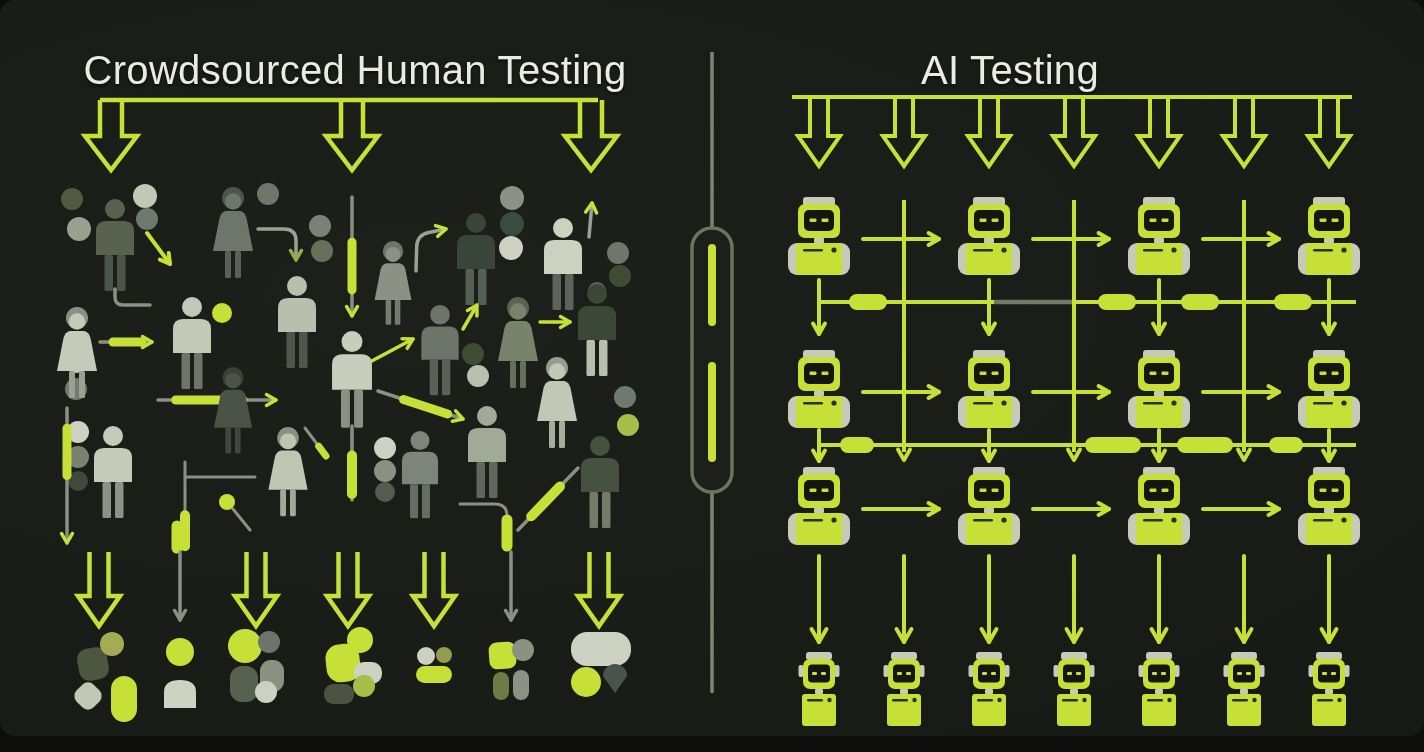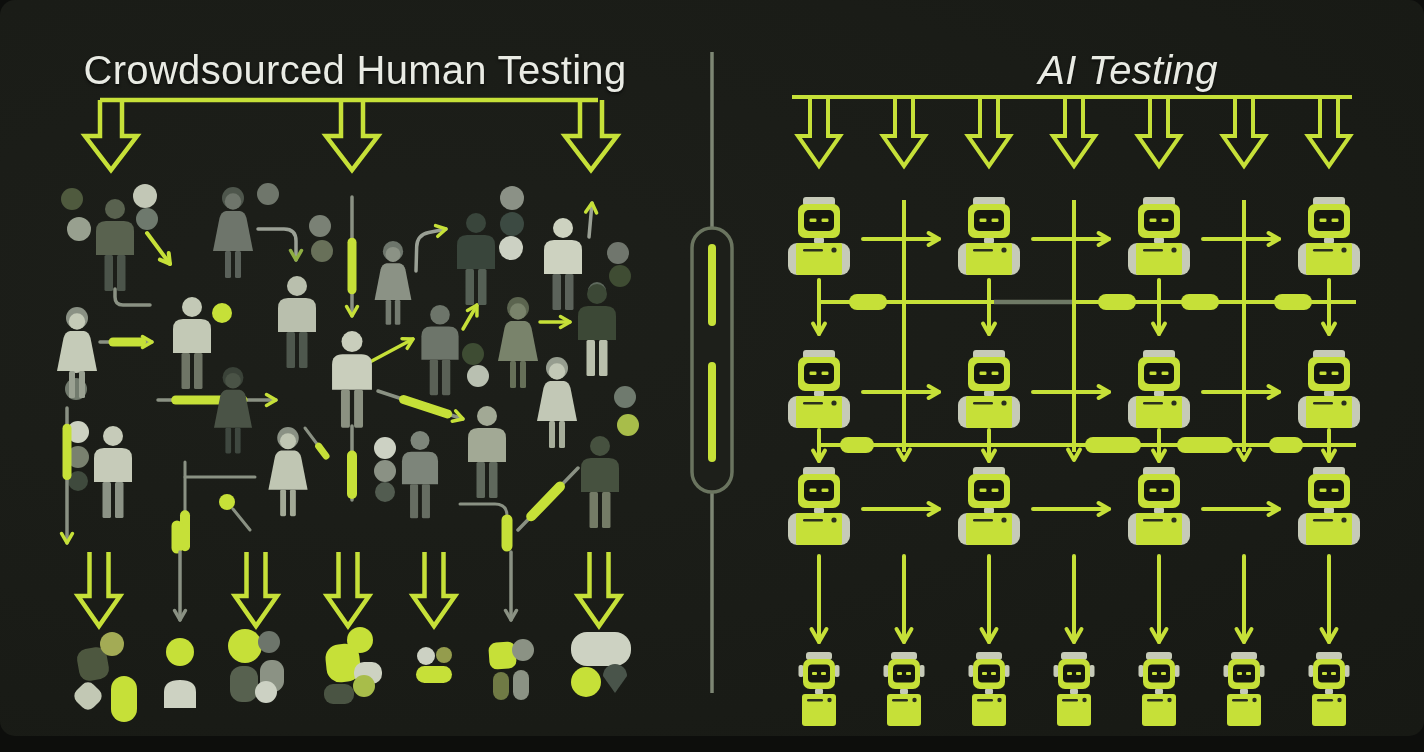--- a/index.html
+++ b/index.html
@@ -11,21 +11,21 @@
     font-family:"Liberation Sans", sans-serif;
     border-radius:15px;
   }
   .stage svg{position:absolute;left:0;top:0;}
   .title{
     position:absolute;top:48px;transform:translateX(-50%);
     font-size:40px;font-weight:500;color:#e9ebe4;letter-spacing:.3px;
     white-space:nowrap;text-shadow:0 2px 3px rgba(0,0,0,.55);
   }
   .title.left{left:355px;}
-  .title.right{left:1128px;font-style:italic;}
+  .title.right{left:1010px;}
 </style>
 </head>
 <body>
 
 <div class="stage">
   <div class="title left">Crowdsourced Human Testing</div>
   <div class="title right">AI Testing</div>
   <svg id="scene" width="1424" height="752" viewBox="0 0 1424 752">
       <g>
         <line x1="712" y1="52" x2="712" y2="693" stroke="#7d8673" stroke-width="3.5" stroke-linecap="butt"></line>

